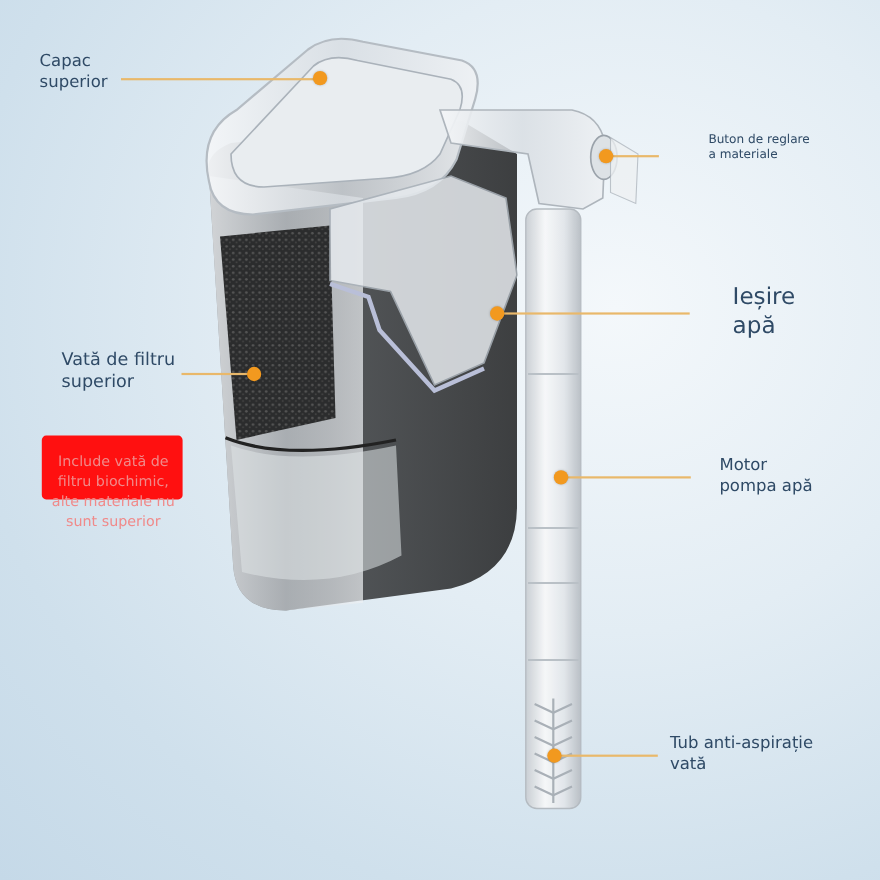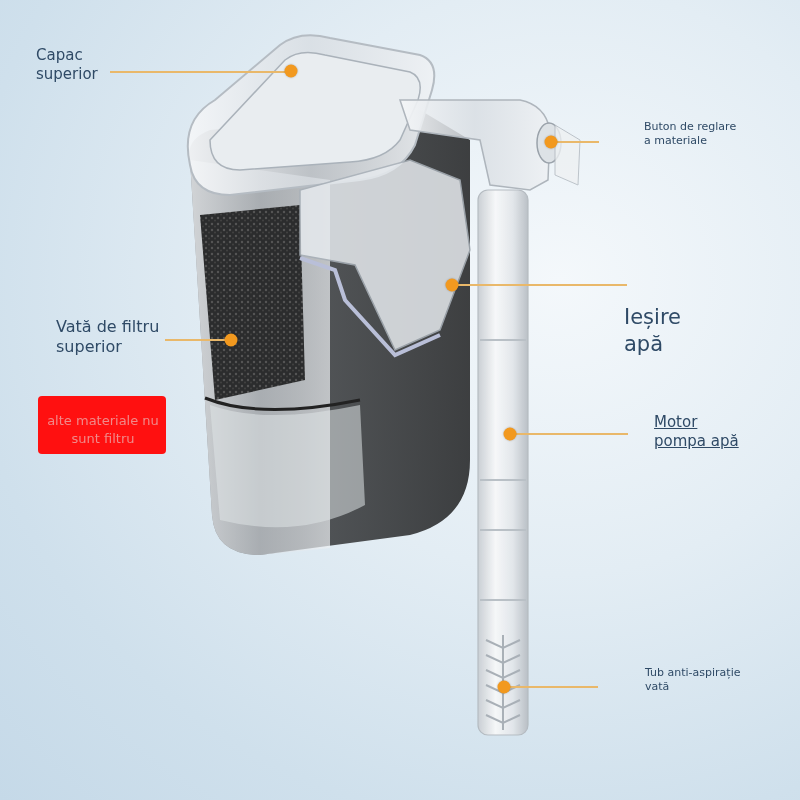--- a/index.html
+++ b/index.html
@@ -90,47 +90,49 @@
   <div class="leader" style="left:110px; top:71px; width:180px;"></div>
   <div class="dot" style="left:291px; top:71px;"></div>
 
   <div class="label" style="left:606px; top:120px; font-size:11px;margin-left:38px;">
     <div>Buton de reglare</div>
     <div>a materiale</div>
   </div>
   <div class="leader" style="left:551px; top:141px; width:48px;"></div>
   <div class="dot" style="left:551px; top:142px;"></div>
 
-  <div class="label" style="left:624px; top:256px; font-size:21px; line-height:1.3;margin-top:48px;">
+  <div class="label" style="left:666px; top:256px; font-size:21px; line-height:1.3;">
     <div>Ieșire</div>
     <div>apă</div>
   </div>
   <div class="leader" style="left:452px; top:284px; width:175px;"></div>
   <div class="dot" style="left:452px; top:285px;"></div>
 
   <div class="label" style="left:56px; top:317px; font-size:16px;">
     <div>Vată de filtru</div>
     <div>superior</div>
   </div>
   <div class="leader" style="left:165px; top:339px; width:66px;"></div>
   <div class="dot" style="left:231px; top:340px;"></div>
 
   <div class="badge"></div>
   <div class="badge-text">
+    <div>Include vată de</div>
+    <div>filtru biochimic,</div>
     <div>alte materiale nu</div>
-    <div>sunt filtru</div>
+    <div>sunt superior</div>
   </div>
 
-  <div class="label" style="left:654px; top:413px; font-size:15px;text-decoration:underline;">
+  <div class="label" style="left:654px; top:413px; font-size:15px;">
     <div>Motor</div>
     <div>pompa apă</div>
   </div>
   <div class="leader" style="left:510px; top:433px; width:118px;"></div>
   <div class="dot" style="left:510px; top:434px;"></div>
 
-  <div class="label" style="left:645px; top:666px; font-size:11px;">
+  <div class="label" style="left:609px; top:666px; font-size:15px;">
     <div>Tub anti-aspirație</div>
     <div>vată</div>
   </div>
   <div class="leader" style="left:504px; top:686px; width:94px;"></div>
   <div class="dot" style="left:504px; top:687px;"></div>
 
 </div>
 
 </body></html>

